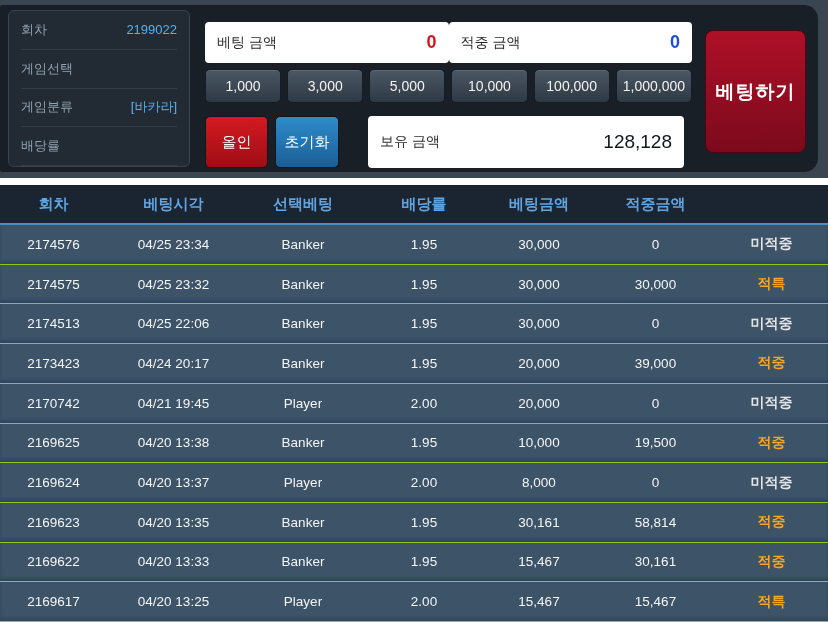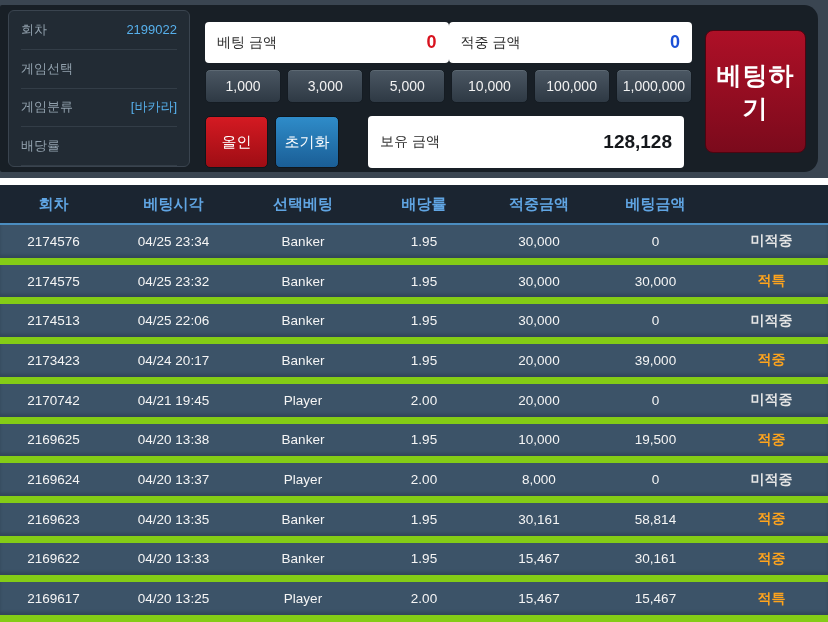--- a/index.html
+++ b/index.html
@@ -56,46 +56,46 @@
     cursor:pointer;font-family:inherit;
   }
   .btn-allin{width:63px;background:linear-gradient(#d41a22,#9e0d14);}
   .btn-reset{width:64px;margin-left:7px;background:linear-gradient(#2f8cc9,#1a5e96);}
   .balance-box{
     flex:1;margin-left:29px;margin-right:8px;background:#ffffff;border-radius:4px;
     display:flex;align-items:center;justify-content:space-between;
     padding:0 12px;box-sizing:border-box;gap:12px;
   }
   .balance-label{color:#2b2b2b;font-size:14px;}
-  .balance-value{color:#14171b;font-size:19px;font-weight:bold;}
+  .balance-value{color:#14171b;font-size:19px;font-weight:normal;}
   
   .bet-button{
     position:absolute;top:25px;left:705px;width:101px;height:123px;
     background:linear-gradient(#ae1027,#7b0a1c);
     border:1px solid #4c0511;border-radius:8px;
-    color:#ffffff;font-size:25px;font-weight:bold;cursor:pointer;
+    color:#ffffff;font-size:19px;font-weight:bold;cursor:pointer;
     font-family:inherit;letter-spacing:1px;
   }
   
   .gap{height:7px;background:#ffffff;}
   
   .table{height:437px;display:flex;flex-direction:column;}
   .thead{
     flex:none;height:38px;background:#1b2531;
     border-bottom:2px solid #4b8dc0;
     display:grid;grid-template-columns:107px 133px 126px 116px 114px 119px 113px;
     align-items:center;
   }
   .th{color:#60a5e3;font-size:15px;font-weight:bold;text-align:center;}
   .tbody{flex:1;display:flex;flex-direction:column;}
   .tr{
     flex:1;background:#3c5368;
     display:grid;grid-template-columns:107px 133px 126px 116px 114px 119px 113px;
     align-items:center;
-    border-bottom:7px solid #84cc16;
+    border-bottom:1px solid #84cc16;
     box-shadow:inset 0 -3px 3px rgba(0,0,0,0.15);
   }
   .td{color:#f5f5f5;font-size:13.5px;text-align:center;}
   .td.result{font-weight:bold;font-size:14px;}
   .td.result.miss{color:#e5e5e5;}
   .td.result.hit{color:#ffa41c;}
   .td.result.refund{color:#ffa41c;}
 </style>
 </head>
 <body>
@@ -156,22 +156,22 @@
 </div>
 
 <div class="gap"></div>
 
 <div class="table">
   <div class="thead" id="thead">
       <div class="th">회차</div>
       <div class="th">베팅시각</div>
       <div class="th">선택베팅</div>
       <div class="th">배당률</div>
+      <div class="th">베팅금액</div>
       <div class="th">적중금액</div>
-      <div class="th">베팅금액</div>
     </div>
   <div class="tbody" id="tbody">
       <div class="tr">
         <div class="td">2174576</div>
         <div class="td">04/25 23:34</div>
         <div class="td">Banker</div>
         <div class="td">1.95</div>
         <div class="td">30,000</div>
         <div class="td">0</div>
         <div class="td result miss">미적중</div>

